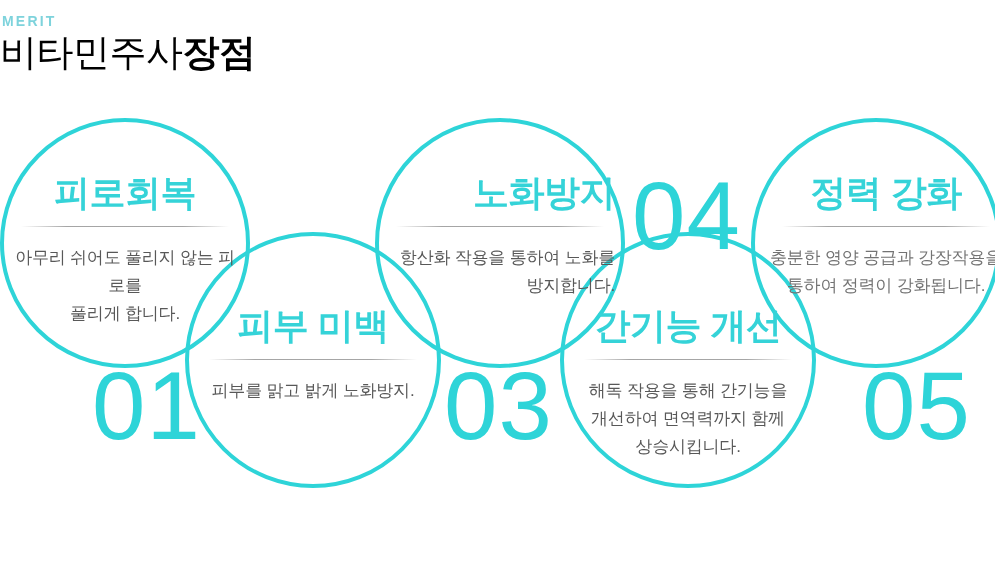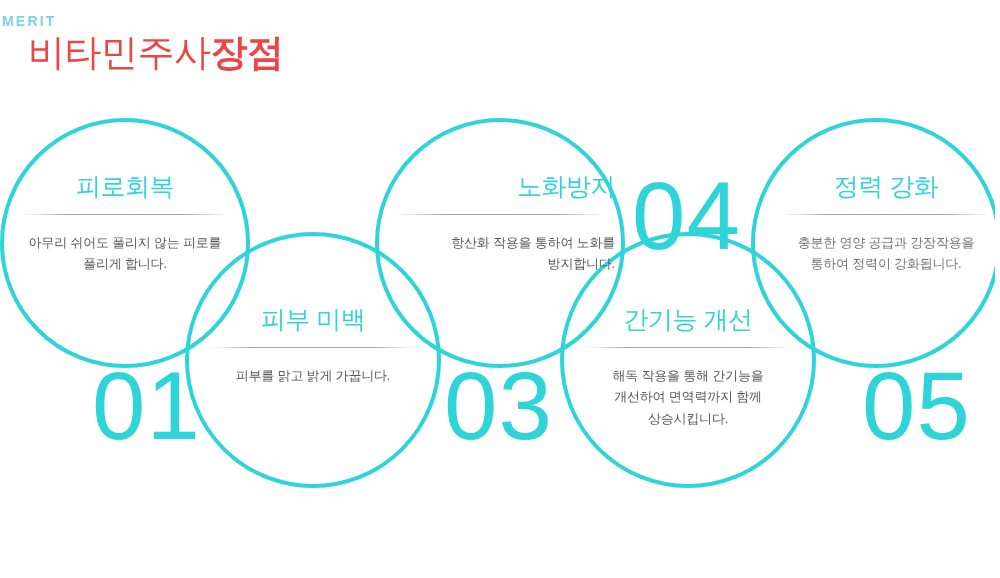--- a/index.html
+++ b/index.html
@@ -70,39 +70,39 @@
     white-space: nowrap;
     user-select: none;
   }
 
   
   .card {
     position: absolute;
     text-align: center;
   }
   .card-title {
-    font-size: 25px;
-    font-weight: 400;
+    font-size: 36px;
+    font-weight: 700;
     color: #35d3d8;
     line-height: 1.15;
     letter-spacing: -0.5px;
     white-space: nowrap;
   }
   .card-rule {
     height: 1px;
     margin: 13px auto 0 auto;
     background: linear-gradient(to right,
                 rgba(190,190,190,0) 0%,
                 rgba(150,150,150,0.85) 22%,
                 rgba(150,150,150,0.85) 78%,
                 rgba(190,190,190,0) 100%);
   }
   .card-desc {
     margin-top: 17px;
-    font-size: 13px;
+    font-size: 17px;
     font-weight: 400;
     line-height: 1.65;
     color: #585858;
     letter-spacing: -0.2px;
   }
 
   
   #card-1 { left: 10px;  top: 172px; width: 230px; }
   #card-1 .card-rule { width: 208px; }
   #card-2 { left: 198px; top: 305px; width: 230px; }
@@ -121,21 +121,21 @@
   #num-4 { left: 632px; top: 168px; }
   #num-5 { left: 818px; top: 358px; }
 </style>
 </head>
 <body>
 
 <div id="stage">
 
   <div id="header">
     <div id="eyebrow" style="color: rgb(126, 211, 220);">MERIT</div>
-    <div id="headline" style="color: #ef4444; padding-left: 28px;">
+    <div id="headline" style="color: #000000;">
       <span class="light">비타민주사</span><span class="bold">장점</span>
     </div>
   </div>
 
   <svg id="rings" viewBox="0 0 1000 578">
     <circle fill="none" stroke-width="4" cx="125" cy="243" r="123" stroke="#2ed4d8"></circle>
     <circle fill="none" stroke-width="4" cx="313" cy="360" r="126" stroke="#2ed4d8"></circle>
     <circle fill="none" stroke-width="4" cx="500" cy="243" r="123" stroke="#2ed4d8"></circle>
     <circle fill="none" stroke-width="4" cx="688" cy="360" r="126" stroke="#2ed4d8"></circle>
     <circle fill="none" stroke-width="4" cx="876" cy="243" r="123" stroke="#2ed4d8"></circle>
@@ -148,21 +148,21 @@
 
   <div class="card" id="card-1">
     <div class="card-title" style="color: rgb(53, 211, 216);">피로회복</div>
     <div class="card-rule"></div>
     <div class="card-desc" style="color: rgb(88, 88, 88);">아무리 쉬어도 풀리지 않는 피로를<br>풀리게 합니다.</div>
   </div>
 
   <div class="card" id="card-2">
     <div class="card-title" style="color: rgb(53, 211, 216);">피부 미백</div>
     <div class="card-rule"></div>
-    <div class="card-desc" style="color: rgb(88, 88, 88);">피부를 맑고 밝게 가꿉니다.</div>
+    <div class="card-desc" style="color: rgb(88, 88, 88);">피부를 맑고 밝게 노화방지.</div>
   </div>
 
   <div class="card" id="card-3">
     <div class="card-title" style="color: rgb(53, 211, 216);">노화방지</div>
     <div class="card-rule"></div>
     <div class="card-desc" style="color: rgb(88, 88, 88);">항산화 작용을 통하여 노화를<br>방지합니다.</div>
   </div>
 
   <div class="card" id="card-4">
     <div class="card-title" style="color: rgb(53, 211, 216);">간기능 개선</div>

